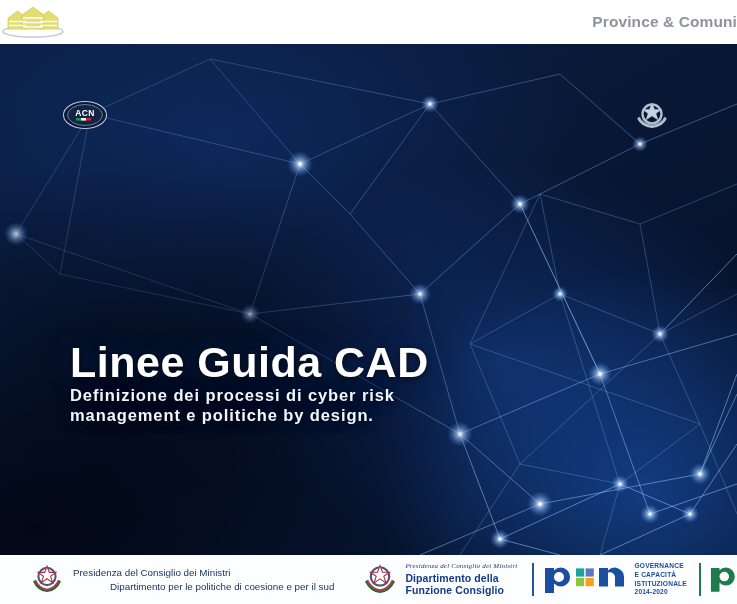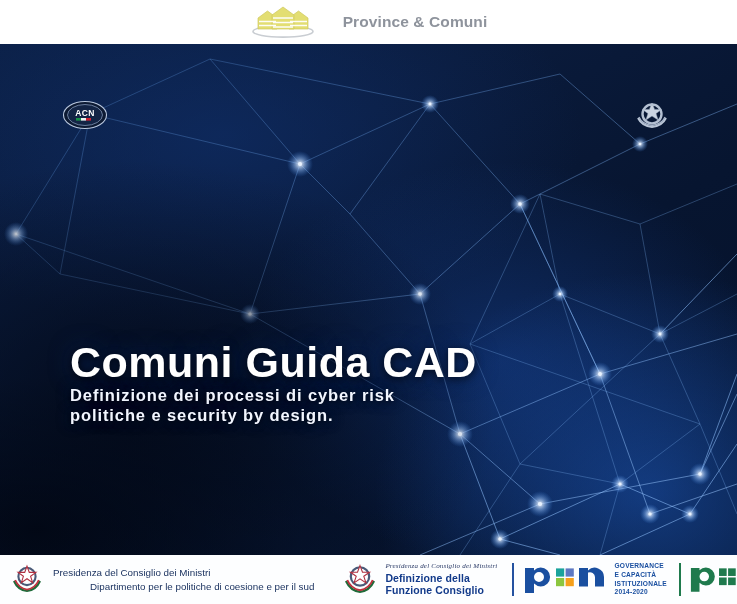--- a/index.html
+++ b/index.html
@@ -8,21 +8,21 @@
     font-family:"Liberation Sans", sans-serif;
     background:#ffffff;
     overflow:hidden;
   }
   .page { position:relative; width:737px; height:604px; background:#fff; }
 
   
   .topbar {
     position:absolute; left:0; top:0; width:737px; height:44px;
     background:#ffffff;
-    display:flex; align-items:center; justify-content:center; gap:27px;
+    display:flex; align-items:center; justify-content:space-between; gap:27px;
   }
   .pc-logo { width:66px; height:34px; position:relative; flex:none; }
   .pc-title {
     font-size:15.5px; font-weight:bold; color:#8e939c;
     letter-spacing:.1px; white-space:nowrap;
   }
 
   
   .hero {
     position:absolute; left:0; top:44px; width:737px; height:511px;
@@ -65,21 +65,21 @@
   .sub-title {
     font-size:16.5px; font-weight:bold; color:#f2f6ff;
     letter-spacing:.9px; line-height:1.22; white-space:nowrap;
     text-shadow:0 1px 6px rgba(0,0,0,.85), 0 0 14px rgba(8,30,80,.9);
   }
 
   
   .footer {
     position:absolute; left:0; top:555px; width:737px; height:49px;
     background:#fdfeff;
-    display:flex; align-items:center;
+    display:flex; align-items:center;padding-left:20px;
   }
   .f-cell { display:flex; align-items:center; height:49px; }
   .f-1 { padding-left:10px; gap:9px; }
   .f-txt-a { font-size:9.8px; color:#1d3461; line-height:1.42; white-space:nowrap; }
   .f-txt-a .l2 { display:block;margin-left:37px; }
 
   .f-2 { padding-left:28px; gap:7px; }
   .dfp-txt { line-height:1.05; }
   .dfp-script {
     font-family:"Liberation Serif", serif; font-style:italic;
@@ -232,24 +232,24 @@
           <path d="M20 4 L22.6 10.4 L29.5 10.4 L24 14.6 L26.1 21 L20 17 L13.9 21 L16 14.6 L10.5 10.4 L17.4 10.4 Z" fill="#dbe4f0" stroke="#aab8cc" stroke-width=".5"></path>
           <circle cx="20" cy="15" r="9.5" fill="none" stroke="#c3cfe0" stroke-width="2.4"></circle>
           <path d="M6 19 Q10 27 20 28 Q30 27 34 19" fill="none" stroke="#c9d4e4" stroke-width="2"></path>
           <path d="M7 18 q3 7 13 8.6" fill="none" stroke="#b7c4d8" stroke-width="1.3"></path>
           <path d="M33 18 q-3 7 -13 8.6" fill="none" stroke="#b7c4d8" stroke-width="1.3"></path>
         </g>
       </svg>
     </div>
 
     <div class="titleblock">
-      <div class="main-title">Comuni Guida CAD</div>
+      <div class="main-title">Linee Guida CAD</div>
       <div class="sub-title">
         <span>Definizione dei processi di cyber risk</span><br>
-        <span>politiche e security by design.</span>
+        <span>management e politiche by design.</span>
       </div>
     </div>
   </div>
 
   <div class="footer">
 
     <div class="f-cell f-1">
       <div>
         <svg viewBox="0 0 34 34" width="34" height="34">
           <circle cx="17" cy="15.5" r="8.6" fill="none" stroke="#4a5a78" stroke-width="2.1"></circle>
@@ -270,21 +270,21 @@
         <svg viewBox="0 0 36 36" width="36" height="36">
           <circle cx="18" cy="16.5" r="9.2" fill="none" stroke="#4a5a78" stroke-width="2.2"></circle>
           <path d="M18 5.6 L20.5 12.2 L27.5 12.2 L21.8 16.3 L24 23 L18 18.9 L12 23 L14.2 16.3 L8.5 12.2 L15.5 12.2 Z" fill="#ffffff" stroke="#b03040" stroke-width="1.1"></path>
           <path d="M4 21 Q8.5 30.8 18 31.8 Q27.5 30.8 32 21" fill="none" stroke="#1f6b3a" stroke-width="2.3"></path>
           <path d="M5.3 20 q3.6 8.6 12.7 10.2" fill="none" stroke="#c0303e" stroke-width="1.9"></path>
           <path d="M30.7 20 q-3.6 8.6 -12.7 10.2" fill="none" stroke="#c0303e" stroke-width="1.9"></path>
         </svg>
       </div>
       <div class="dfp-txt">
         <span class="dfp-script">Presidenza del Consiglio dei Ministri</span>
-        <span class="dfp-b">Definizione della</span>
+        <span class="dfp-b">Dipartimento della</span>
         <span class="dfp-b">Funzione  Consiglio</span>
       </div>
     </div>
 
     <div class="fdiv"></div>
 
     <div class="f-cell pon-wrap">
       <div>
         <svg viewBox="0 0 86 32" width="86" height="32">
           <path d="M2 6 h9 v2.4 a9.4 9.4 0 1 1 0 13.2 V31 H2 Z M11 15 a5 5 0 1 0 10 0 a5 5 0 1 0 -10 0" fill="#1a4fa0"></path>

